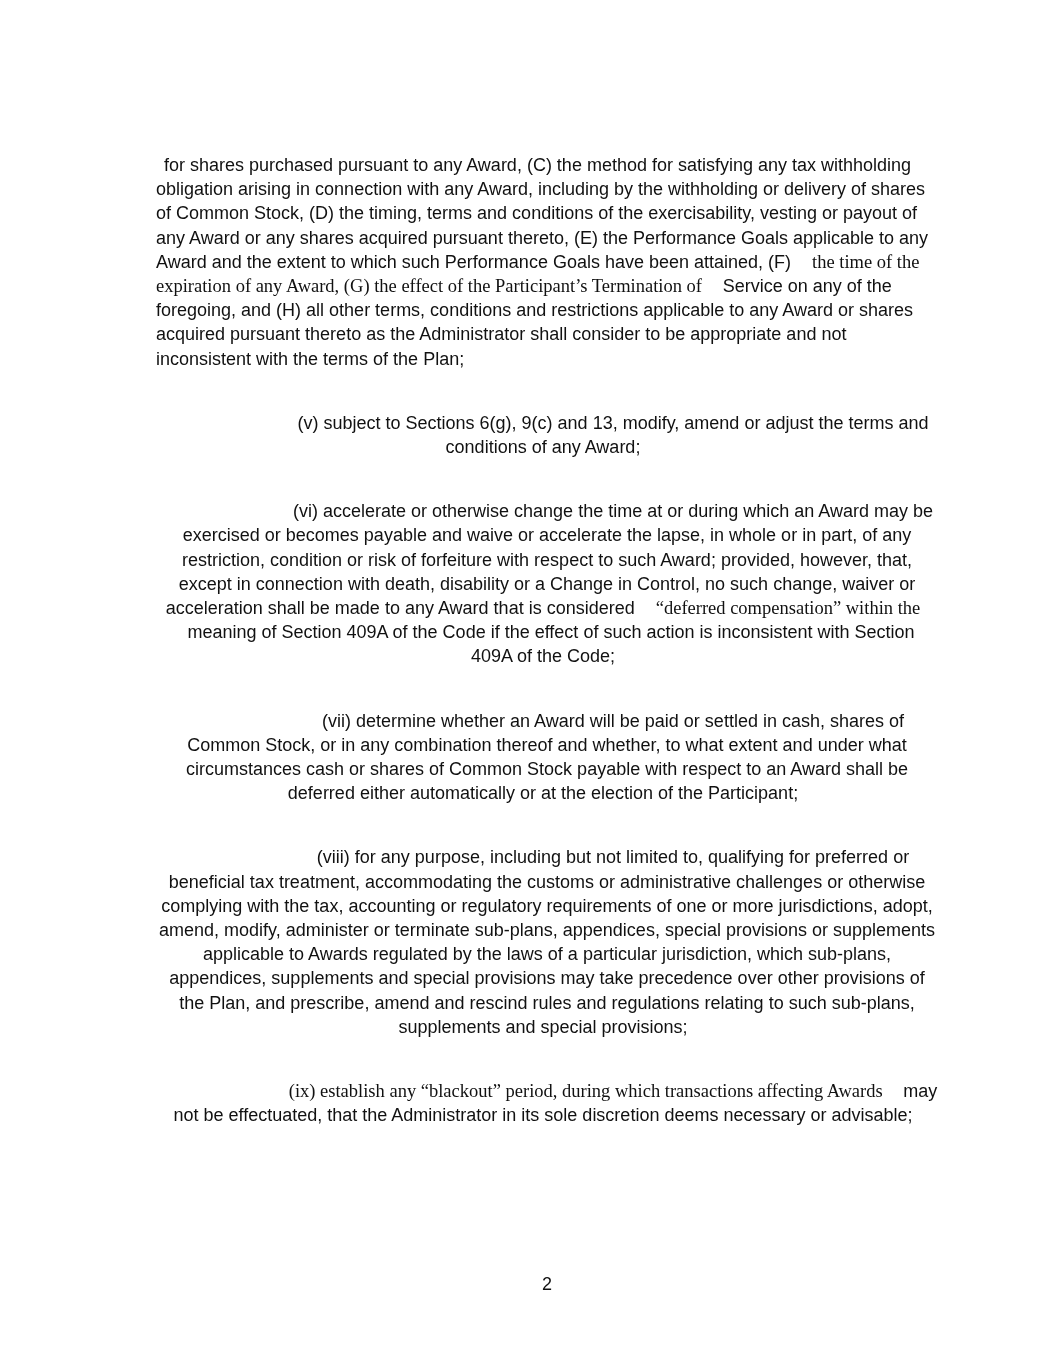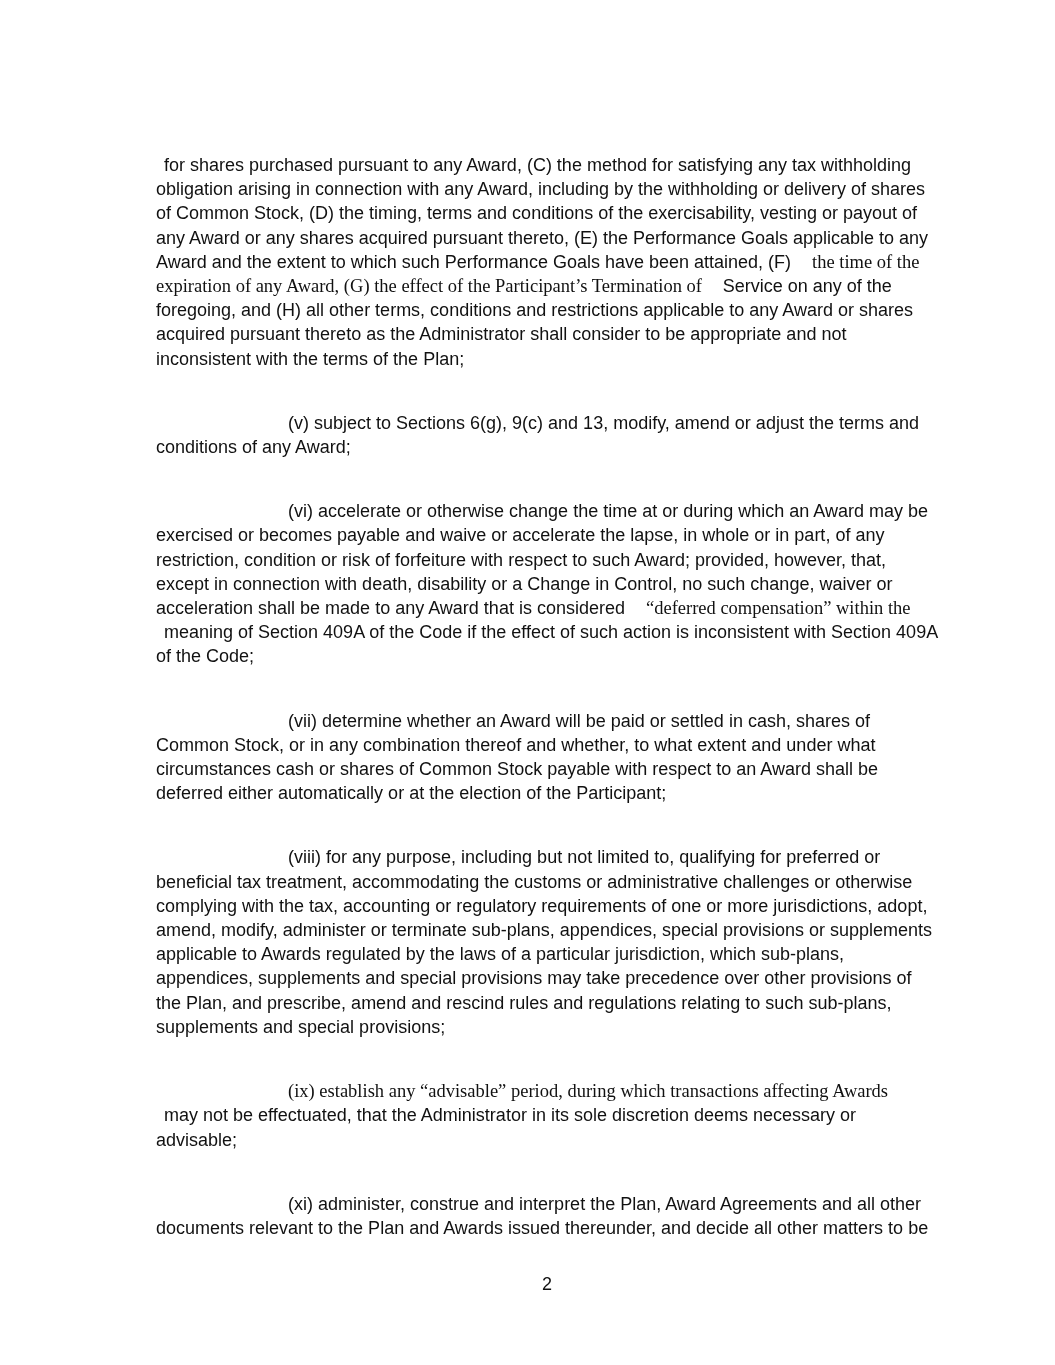--- a/index.html
+++ b/index.html
@@ -16,21 +16,21 @@
   .body-text {
     position: absolute;
     left: 124px;
     top: 121px;
     width: 814px;
     font-size: 18px;
     line-height: 24.2px;
     text-align: left;
   }
   .para { margin: 0 0 24px 0; }
-  .para.indent { text-indent: 124px; }
+  .para.indent { text-indent: 124px; text-align: center; }
   .serif {
     font-family: "Liberation Serif", serif;
     font-size: 18.5px;
   }
   .page-number {
     position: absolute;
     left: 124px;
     top: 1250px;
     width: 814px;
     text-align: center;
@@ -42,17 +42,16 @@
 </head>
 <body>
 
 <div class="page">
   <div class="body-text" id="doc-body">
       <p class="para"><span>for shares purchased pursuant to any Award, (C) the method for satisfying any tax withholding obligation arising in connection with any Award, including by the withholding or delivery of shares of Common Stock, (D) the timing, terms and conditions of the exercisability, vesting or payout of any Award or any shares acquired pursuant thereto, (E) the Performance Goals applicable to any Award and the extent to which such Performance Goals have been attained, (F) </span><span class="serif">the time of the expiration of any Award, (G) the effect of the Participant’s Termination of </span><span>Service on any of the foregoing, and (H) all other terms, conditions and restrictions applicable to any Award or shares acquired pursuant thereto as the Administrator shall consider to be appropriate and not inconsistent with the terms of the Plan;</span></p>
       <p class="para indent"><span>(v) subject to Sections 6(g), 9(c) and 13, modify, amend or adjust the terms and conditions of any Award;</span></p>
       <p class="para indent"><span>(vi) accelerate or otherwise change the time at or during which an Award may be exercised or becomes payable and waive or accelerate the lapse, in whole or in part, of any restriction, condition or risk of forfeiture with respect to such Award; provided, however, that, except in connection with death, disability or a Change in Control, no such change, waiver or acceleration shall be made to any Award that is considered </span><span class="serif">“deferred compensation” within the </span><span>meaning of Section 409A of the Code if the effect of such action is inconsistent with Section 409A of the Code;</span></p>
       <p class="para indent"><span>(vii) determine whether an Award will be paid or settled in cash, shares of Common Stock, or in any combination thereof and whether, to what extent and under what circumstances cash or shares of Common Stock payable with respect to an Award shall be deferred either automatically or at the election of the Participant;</span></p>
       <p class="para indent"><span>(viii) for any purpose, including but not limited to, qualifying for preferred or beneficial tax treatment, accommodating the customs or administrative challenges or otherwise complying with the tax, accounting or regulatory requirements of one or more jurisdictions, adopt, amend, modify, administer or terminate sub-plans, appendices, special provisions or supplements applicable to Awards regulated by the laws of a particular jurisdiction, which sub-plans, appendices, supplements and special provisions may take precedence over other provisions of the Plan, and prescribe, amend and rescind rules and regulations relating to such sub-plans, supplements and special provisions;</span></p>
-      <p class="para indent"><span class="serif">(ix) establish any “advisable” period, during which transactions affecting Awards </span><span>may not be effectuated, that the Administrator in its sole discretion deems necessary or advisable;</span></p>
-      <p class="para indent"><span>(xi) administer, construe and interpret the Plan, Award Agreements and all other documents relevant to the Plan and Awards issued thereunder, and decide all other matters to be</span></p>
+      <p class="para indent"><span class="serif">(ix) establish any “blackout” period, during which transactions affecting Awards </span><span>may not be effectuated, that the Administrator in its sole discretion deems necessary or advisable;</span></p>
     </div>
   <div class="page-number">2</div>
 </div>
 
 </body></html>

